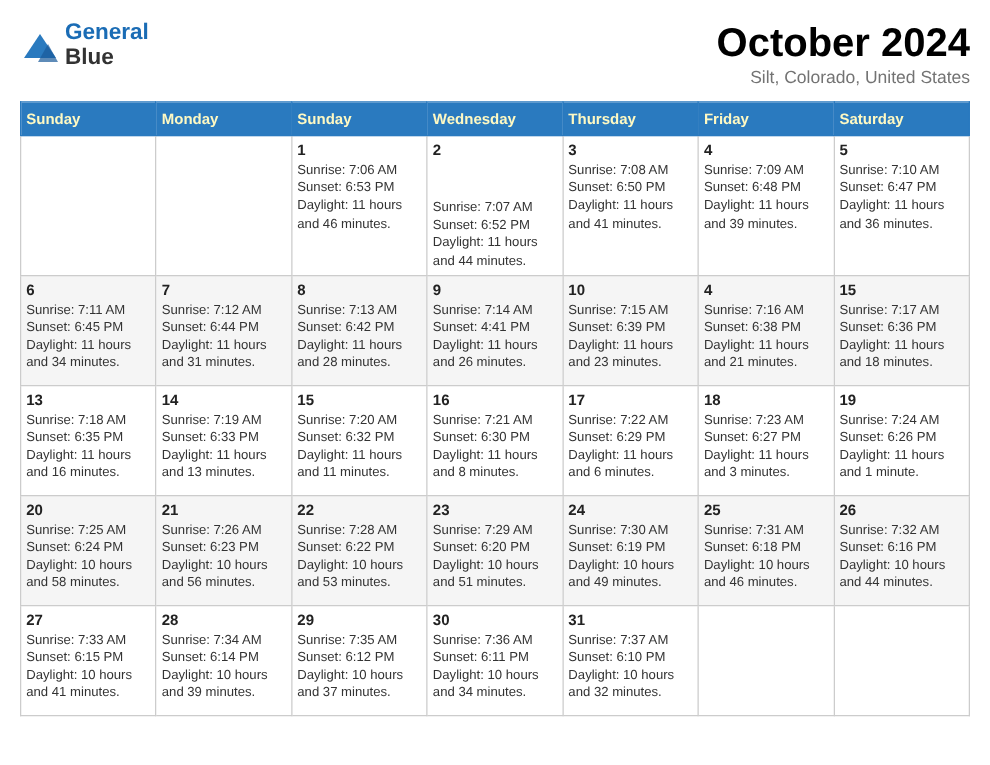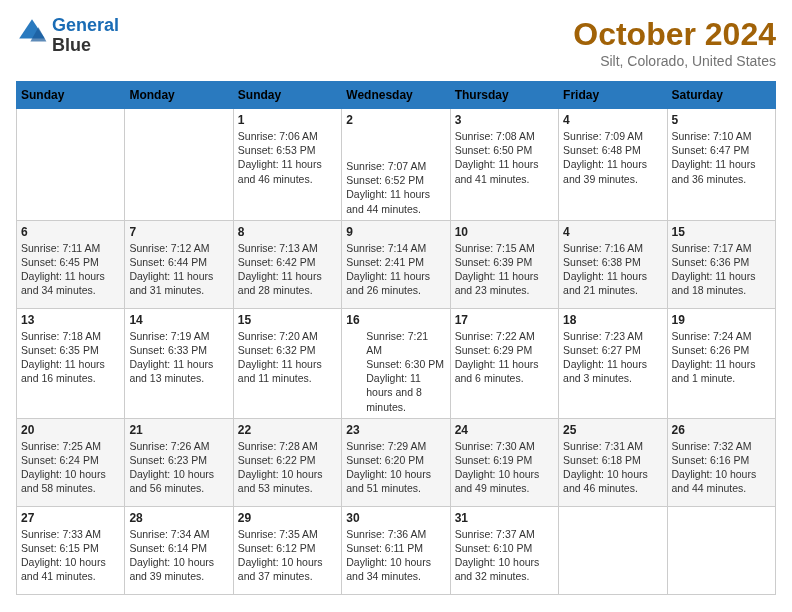--- a/index.html
+++ b/index.html
@@ -11,54 +11,54 @@
       padding: 16px;
     }
     .header {
       display: flex;
       justify-content: space-between;
       align-items: flex-start;
       margin-bottom: 12px;
     }
     .logo {
       display: flex;
-      align-items: flex-start;
+      align-items: flex-end;
       gap: 4px;
     }
     .logo-text {
       font-size: 18px;
       font-weight: bold;
       color: #333;
       line-height: 1.1;
     }
     .logo-text .blue { color: #1a6cb5; }
     .logo-icon {
       width: 32px;
       height: 32px;
     }
     .title-block {
       text-align: right;
     }
     .month-title {
       font-size: 32px;
       font-weight: bold;
-      color: #a16207;
+      color: #000000;
     }
     .location {
       font-size: 14px;
       color: #737373;
     }
     table {
       width: 100%;
       border-collapse: collapse;
       font-size: 11px;
     }
     th {
       background-color: #2a7abf;
-      color: #000000;
+      color: #fef9c3;
       padding: 6px 4px;
       text-align: left;
       font-size: 12px;
       font-weight: bold;
       border: 1px solid #2a7abf;
     }
     td {
       border: 1px solid #ccc;
       vertical-align: top;
       padding: 4px;
@@ -169,21 +169,21 @@
         </td>
         <td>
           <div class="day-number">8</div>
           <div class="day-info" style="white-space: pre-line;">Sunrise: 7:13 AM
 Sunset: 6:42 PM
 Daylight: 11 hours and 28 minutes.</div>
         </td>
         <td>
           <div class="day-number">9</div>
           <div class="day-info" style="white-space: pre-line;">Sunrise: 7:14 AM
-Sunset: 2:41 PM
+Sunset: 4:41 PM
 Daylight: 11 hours and 26 minutes.</div>
         </td>
         <td>
           <div class="day-number">10</div>
           <div class="day-info" style="white-space: pre-line;">Sunrise: 7:15 AM
 Sunset: 6:39 PM
 Daylight: 11 hours and 23 minutes.</div>
         </td>
         <td>
           <div class="day-number">4</div>
@@ -212,21 +212,21 @@
 Daylight: 11 hours and 13 minutes.</div>
         </td>
         <td>
           <div class="day-number">15</div>
           <div class="day-info" style="white-space: pre-line;">Sunrise: 7:20 AM
 Sunset: 6:32 PM
 Daylight: 11 hours and 11 minutes.</div>
         </td>
         <td>
           <div class="day-number">16</div>
-          <div class="day-info" style="white-space: pre-line; margin-left: 20px;">Sunrise: 7:21 AM
+          <div class="day-info" style="white-space: pre-line;">Sunrise: 7:21 AM
 Sunset: 6:30 PM
 Daylight: 11 hours and 8 minutes.</div>
         </td>
         <td>
           <div class="day-number">17</div>
           <div class="day-info" style="white-space: pre-line;">Sunrise: 7:22 AM
 Sunset: 6:29 PM
 Daylight: 11 hours and 6 minutes.</div>
         </td>
         <td>

